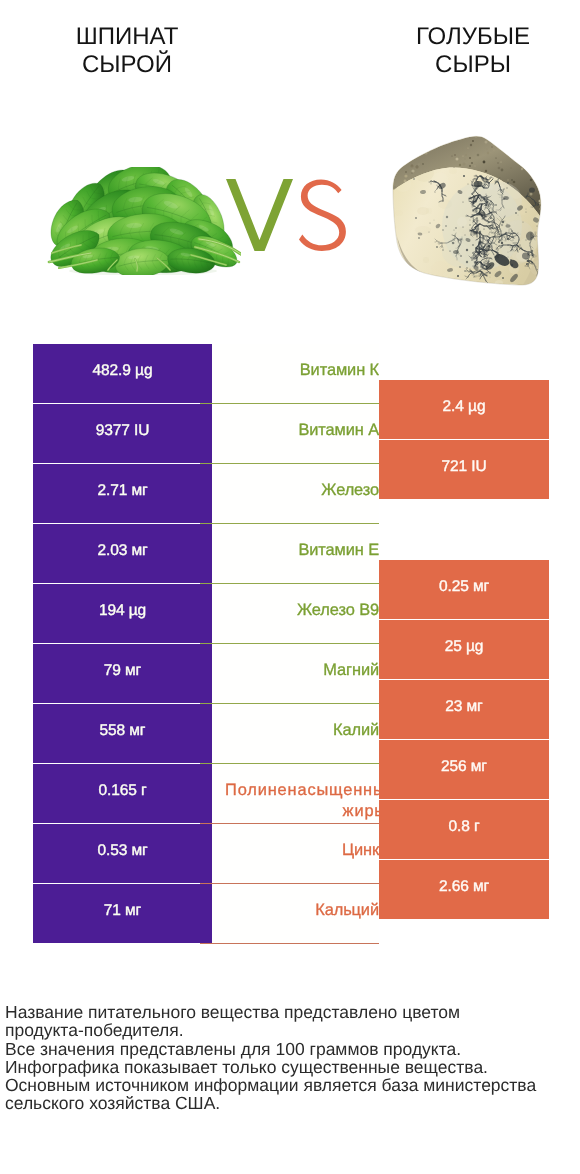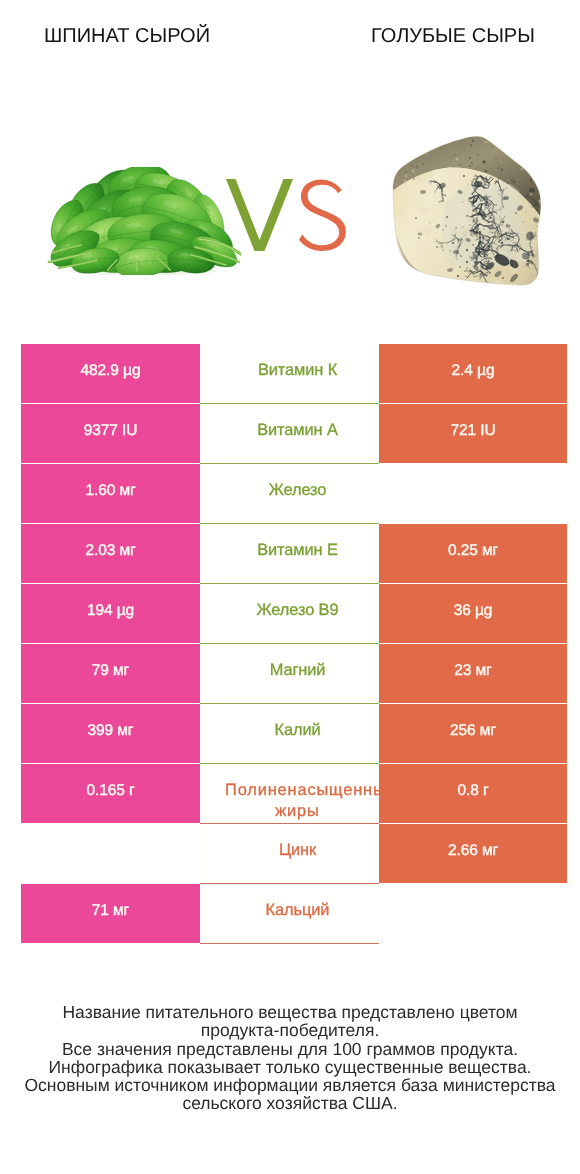--- a/index.html
+++ b/index.html
@@ -2,46 +2,46 @@
 <html lang="ru"><head>
 <meta charset="utf-8">
 <title>Шпинат сырой vs Голубые сыры</title>
 <style>
   html,body{margin:0;padding:0;}
   body{width:580px;height:1174px;background:#fff;overflow:hidden;
        font-family:"Liberation Sans",sans-serif;
        -webkit-font-smoothing:antialiased;text-rendering:geometricPrecision;}
   .page{position:relative;width:580px;height:1174px;background:#fff;}
 
-  .title{position:absolute;top:23px;text-align:center;font-size:20px;line-height:27.6px;
+  .title{position:absolute;top:23px;text-align:center;font-size:24px;line-height:27.6px;
          color:#141414;font-weight:400;}
   .title.left{left:37px;width:180px;}
-  .title.right{left:363px;width:180px;}
+  .title.right{left:383px;width:180px;}
 
   .heroL{position:absolute;left:41px;top:167px;width:200px;height:108px;}
   .heroR{position:absolute;left:390px;top:130px;width:158px;height:162px;}
   .vs{position:absolute;left:226px;top:178px;width:123px;height:74px;}
 
   .table{position:absolute;left:21px;top:344px;width:537px;height:599px;}
   .row{position:absolute;left:0;width:537px;height:59px;}
   .cell{position:absolute;top:0;height:59px;display:flex;align-items:center;
         justify-content:center;font-size:15.5px;font-weight:400;letter-spacing:-0.1px;
         -webkit-text-stroke:0.4px currentColor;
         padding-bottom:6px;box-sizing:border-box;}
-  .cL{left:0;width:179px;background:#ec4899;color:#fcfff2;}
-  .cR{left:358px;width:188px;background:#e16a48;color:#fffaf5;}
+  .cL{left:12px;width:179px;background:#4c1d95;color:#fcfff2;}
+  .cR{left:358px;width:170px;background:#e16a48;color:#fffaf5;margin-top:36px;}
   .cM{left:179px;width:179px;background:#fffffe;color:#7ba033;font-size:16.4px;
-      font-weight:400;-webkit-text-stroke:0.32px #7ba033;line-height:21px;text-align:center;overflow:hidden;
+      font-weight:400;-webkit-text-stroke:0.32px #7ba033;line-height:21px;text-align:right;overflow:hidden;
       border-bottom:1px solid #93a84b;box-sizing:border-box;height:60px;
       align-items:flex-start;padding-top:16px;padding-bottom:0;padding-left:16px;}
   .row.wr .cM{color:#dd6a44;-webkit-text-stroke-color:#dd6a44;border-bottom-color:#c8745a;}
   .cM span{display:block;width:179px;}
   .cM.wrap span{text-indent:17px;letter-spacing:0.85px;}
 
-  .footer{position:absolute;left:15px;top:1003px;width:550px;text-align:center;
+  .footer{position:absolute;left:5px;top:1003px;width:550px;
           font-size:17.5px;line-height:18.3px;color:#2b2b2b;}
 </style>
 </head>
 <body>
 
 <div class="page">
 
   <div class="title left">ШПИНАТ СЫРОЙ</div>
   <div class="title right">ГОЛУБЫЕ СЫРЫ</div>
 
@@ -1532,61 +1532,62 @@
         <div class="cell cM">
           <span>Витамин А</span>
         </div>
         <div class="cell cL">9377 IU</div>
         <div class="cell cR">721 IU</div>
       </div>
       <div class="row" style="top: 120px;">
         <div class="cell cM">
           <span>Железо</span>
         </div>
-        <div class="cell cL">1.60 мг</div>
+        <div class="cell cL">2.71 мг</div>
       </div>
       <div class="row" style="top: 180px;">
         <div class="cell cM">
           <span>Витамин Е</span>
         </div>
         <div class="cell cL">2.03 мг</div>
         <div class="cell cR">0.25 мг</div>
       </div>
       <div class="row" style="top: 240px;">
         <div class="cell cM">
           <span>Железо B9</span>
         </div>
         <div class="cell cL">194 µg</div>
-        <div class="cell cR">36 µg</div>
+        <div class="cell cR">25 µg</div>
       </div>
       <div class="row" style="top: 300px;">
         <div class="cell cM">
           <span>Магний</span>
         </div>
         <div class="cell cL">79 мг</div>
         <div class="cell cR">23 мг</div>
       </div>
       <div class="row" style="top: 360px;">
         <div class="cell cM">
           <span>Калий</span>
         </div>
-        <div class="cell cL">399 мг</div>
+        <div class="cell cL">558 мг</div>
         <div class="cell cR">256 мг</div>
       </div>
       <div class="row wr" style="top: 420px;">
         <div class="cell cM wrap">
           <span>Полиненасыщенные жиры</span>
         </div>
         <div class="cell cL">0.165 г</div>
         <div class="cell cR">0.8 г</div>
       </div>
       <div class="row wr" style="top: 480px;">
         <div class="cell cM">
           <span>Цинк</span>
         </div>
+        <div class="cell cL">0.53 мг</div>
         <div class="cell cR">2.66 мг</div>
       </div>
       <div class="row wr" style="top: 540px;">
         <div class="cell cM">
           <span>Кальций</span>
         </div>
         <div class="cell cL">71 мг</div>
       </div>
     </div>
 

